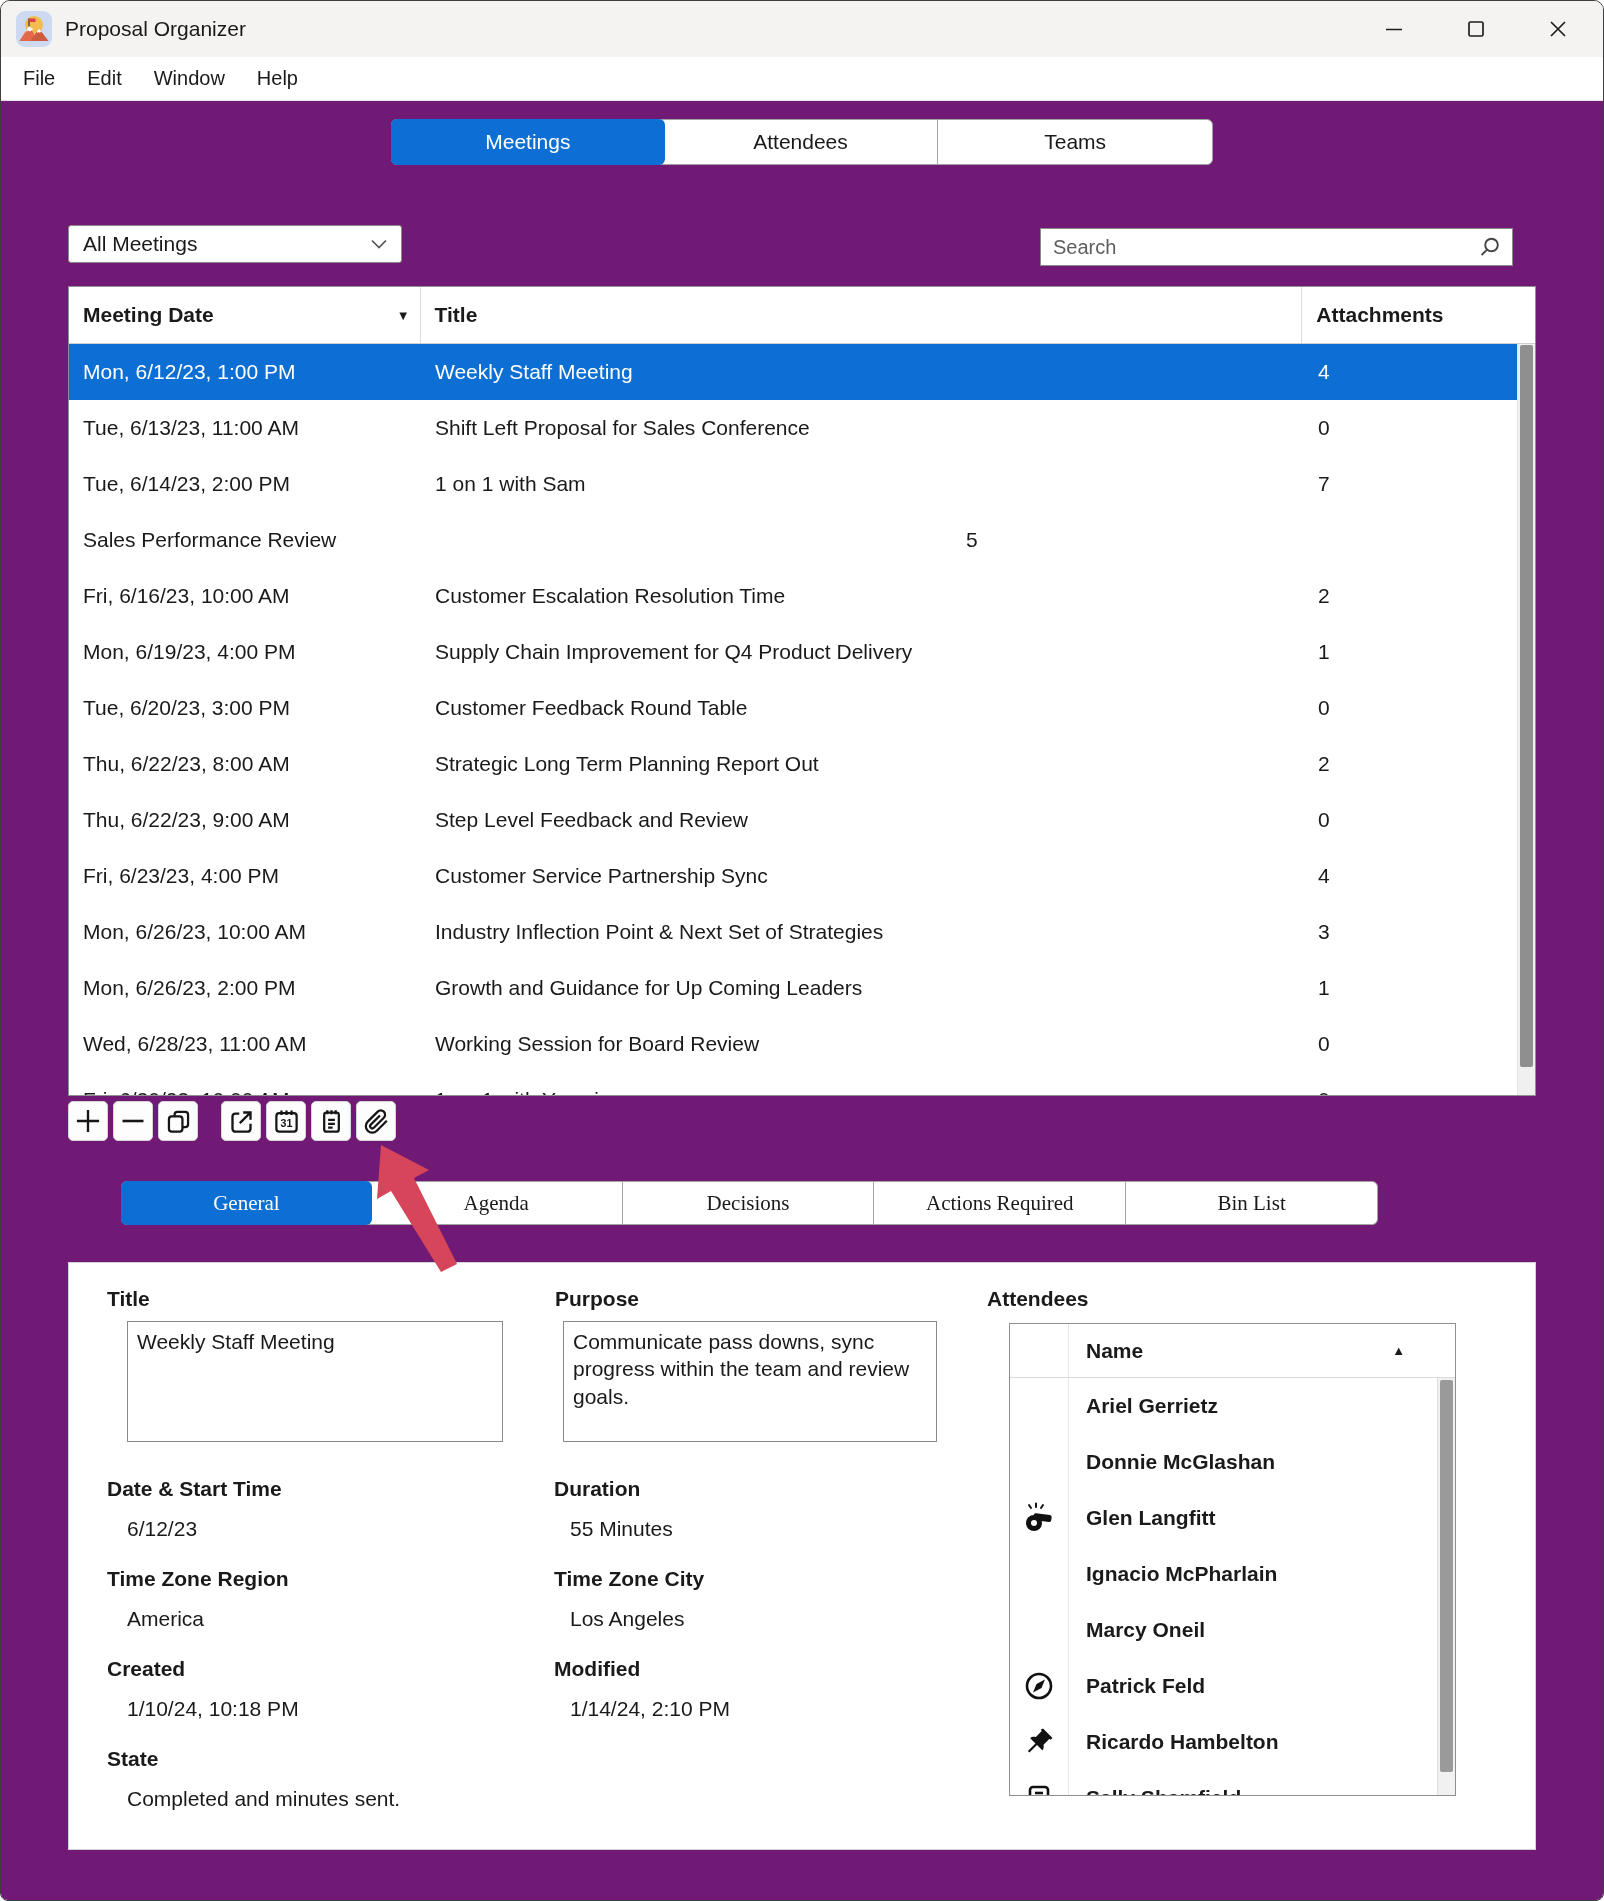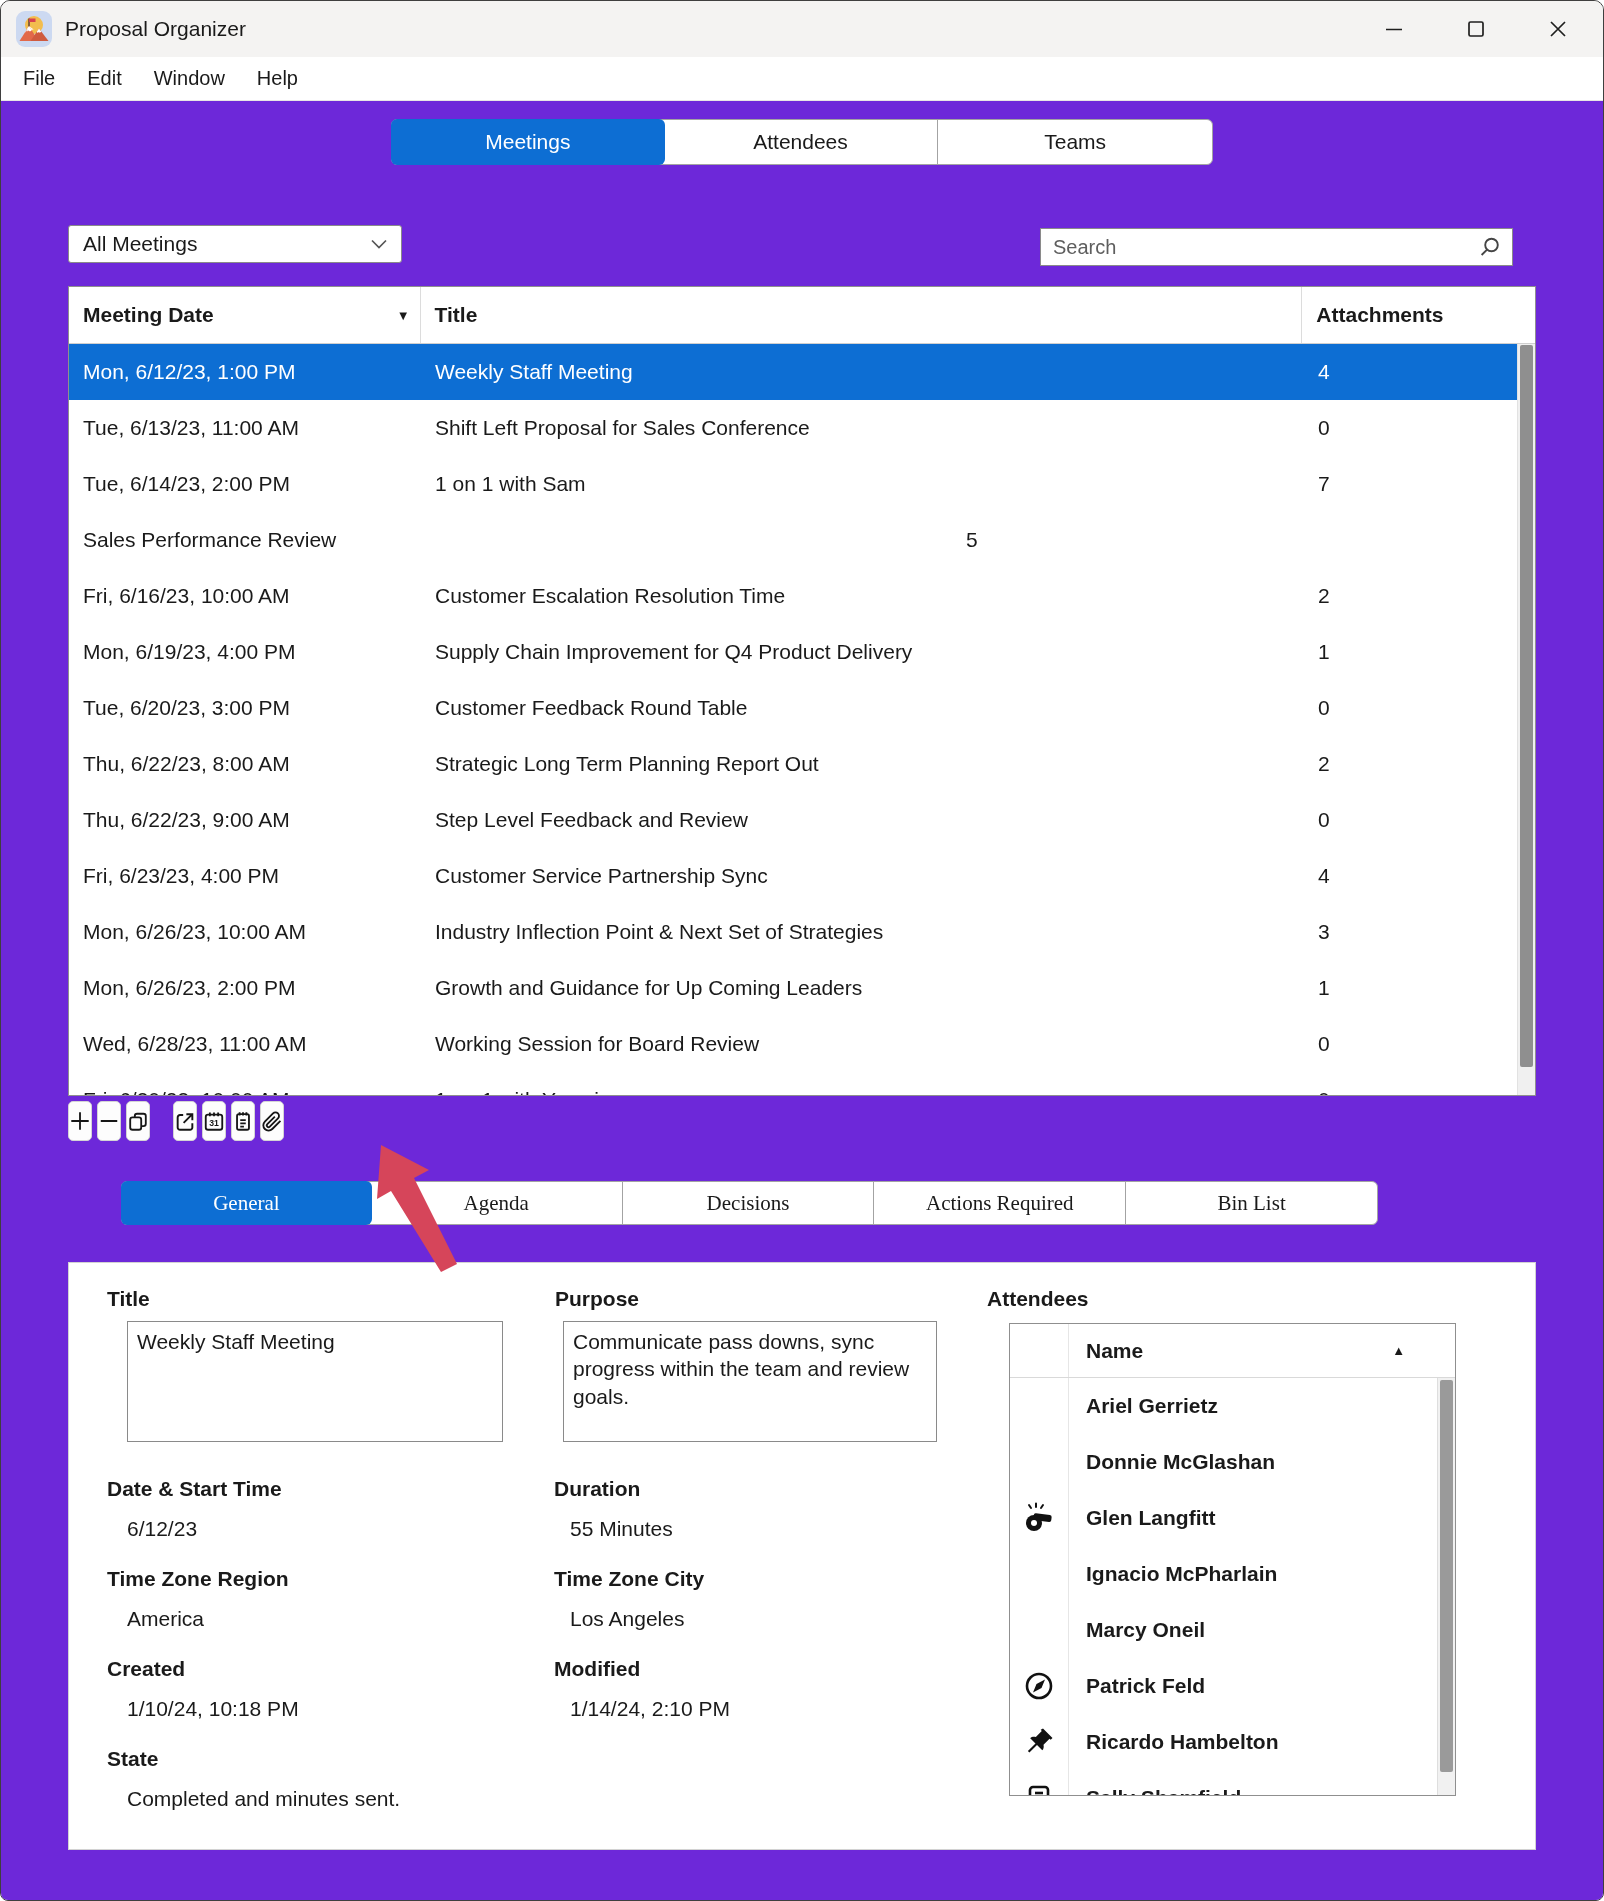--- a/index.html
+++ b/index.html
@@ -11,21 +11,21 @@
   .app-icon { width:38px; height:38px; flex:0 0 auto; }
   .title-text { font-size:21px; margin-left:12px; }
   .win-controls { margin-left:auto; display:flex; align-items:center; gap:52px; padding-right:30px; }
   .win-btn { width:30px; height:30px; display:flex; align-items:center; justify-content:center; cursor:default; }
 
   
   .menubar { height:44px; background:#ffffff; display:flex; align-items:center; padding-left:6px; border-bottom:1px solid #e7e6e5; }
   .menu-item { font-size:20px; padding:6px 16px; }
 
   
-  .content { position:relative; height:1800px; background:#6d28d9; }
+  .content { position:relative; height:1800px; background:#701a75; }
 
   .seg-group { position:absolute; display:flex; background:#fff; border:1px solid #a3a3a3; border-radius:6px; }
   .seg-tab { flex:1; display:flex; align-items:center; justify-content:center; font-size:21px; border-left:1px solid #a3a3a3; }
   .seg-tab:first-child { border-left:none; }
   .seg-tab.active { background:#0d6ed3; color:#fff; border-radius:6px; margin:-1px; border-left:none; z-index:2; }
   .seg-tab.active + .seg-tab { border-left:none; }
   #main-tabs { left:390px; top:18px; width:822px; height:46px; }
   #detail-tabs { left:120px; top:1080px; width:1257px; height:44px;font-family:Liberation Serif, serif; }
 
   .dropdown { position:absolute; left:67px; top:124px; width:334px; height:38px; background:#fff; border:1px solid #8a8a8a; border-radius:3px; display:flex; align-items:center; font-size:21px; padding:0 14px; }
@@ -48,21 +48,21 @@
   .t-body { position:relative; height:753px; overflow:hidden; }
   .t-row { display:flex; height:56px; font-size:21px; }
   .t-row .cell { display:flex; align-items:center; }
   .t-row .c-date, .t-row .c-title { border-right:none; }
   .t-row.selected { background:#0d6ed3; color:#fff; }
   .t-scroll { position:absolute; right:0; top:0; bottom:0; width:18px; background:#f0f0f0; border-left:1px solid #e2e2e2; }
   .t-thumb { position:absolute; left:2px; top:1px; width:13px; height:722px; background:#8f8f8f; border-radius:2px; }
 
   
   .toolbar { position:absolute; left:67px; top:1000px; display:flex; gap:5px; }
-  .tool-btn { width:24px; height:40px; background:#fdfdfd; border:1px solid #d4d4d4; border-radius:5px; display:flex; align-items:center; justify-content:center; }
+  .tool-btn { width:40px; height:40px; background:#fdfdfd; border:1px solid #d4d4d4; border-radius:5px; display:flex; align-items:center; justify-content:center; }
   .tool-btn.group-gap { margin-left:18px; }
 
   .arrow-overlay { position:absolute; left:348px; top:1032px; width:150px; height:160px; z-index:5; pointer-events:none; }
 
   
   .card { position:absolute; left:67px; top:1161px; width:1468px; height:588px; background:#fff; border:1px solid #d2d2d2; }
   .f-label { position:absolute; font-weight:bold; font-size:21px; line-height:1.1; }
   .f-value { position:absolute; font-size:21px; line-height:1.1; }
   .edit-box { position:absolute; top:58px; height:121px; background:#fff; border:1px solid #8a8a8a; font-size:21px; line-height:1.3; padding:6px 9px; overflow:hidden; }
 

